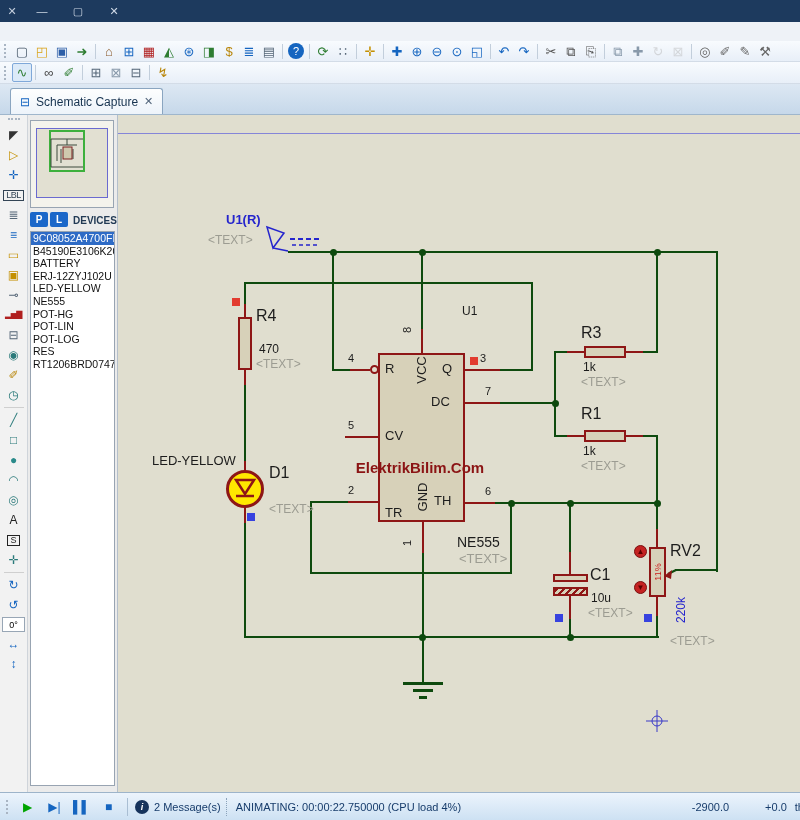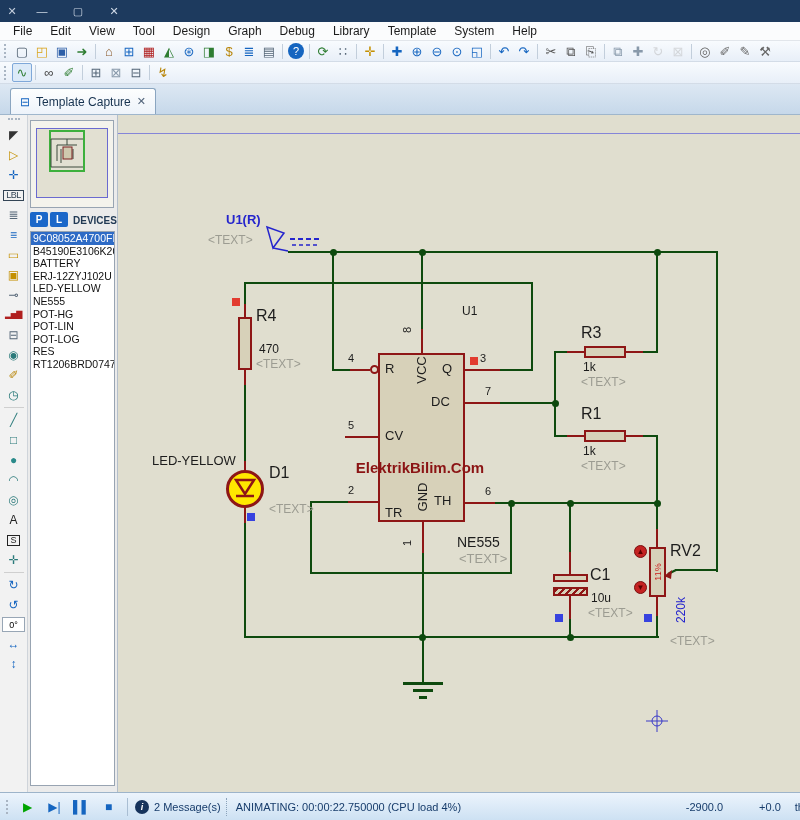--- a/index.html
+++ b/index.html
@@ -75,21 +75,21 @@
   .rvbtn{position:absolute;width:13px;height:13px;border-radius:50%;background:#c42222;color:#5c0000;font-size:8px;display:flex;align-items:center;justify-content:center;border:1px solid #7a0f0f}
 
   
   .statusbar{position:absolute;left:0;right:0;bottom:0;height:28px;background:linear-gradient(#ecf4fc,#cde1f3);border-top:1px solid #9db4ca;display:flex;align-items:center;font-size:11px;color:#173c6b;padding-left:4px}
   .sbtn{width:27px;text-align:center;font-size:12px;flex:none}
   .ssep{width:1px;height:18px;background:#a9bed3;margin:0 5px;flex:none}
   .info-badge{width:14px;height:14px;border-radius:50%;background:#16335c;color:#fff;font-size:9px;font-weight:bold;font-style:italic;display:flex;align-items:center;justify-content:center;margin:0 5px 0 2px;flex:none}
   .anim{margin-left:4px;white-space:nowrap}
   .coords{margin-left:auto;display:flex;align-items:flex-start;white-space:nowrap}
   .coords .cx{margin-right:36px}
-  .coords .cy{margin-right:14px}
+  .coords .cy{margin-right:8px}
   .coords .cu{margin-right:-4px}
 </style>
 </head>
 <body>
 
 <div class="app">
 
   <div class="titlebar">
     <span class="app-icon">✕</span>
     <span class="wbtns">
@@ -99,34 +99,20 @@
         </span>
         <span class="wbtn">
           <span>▢</span>
         </span>
         <span class="wbtn">
           <span>✕</span>
         </span>
       </span>
   </div>
 
-  <div class="menubar">
-
-  <span class="mitem">File</span>
-      <span class="mitem">Edit</span>
-      <span class="mitem">View</span>
-      <span class="mitem">Tool</span>
-      <span class="mitem">Design</span>
-      <span class="mitem">Graph</span>
-      <span class="mitem">Debug</span>
-      <span class="mitem">Library</span>
-      <span class="mitem">Template</span>
-      <span class="mitem">System</span>
-      <span class="mitem">Help</span>
-    </div>
 
   <div class="tb tb1">
 
     <span class="grip"></span>
   <span class="tbtn">
         <span class="g" style="color: rgb(68, 85, 102);">▢</span>
       </span>
       <span class="tbtn">
         <span class="g" style="color: rgb(217, 163, 26);">◰</span>
       </span>
@@ -265,21 +251,21 @@
       </span>
       <span class="tsep"></span>
       <span class="tbtn">
         <span class="g" style="color: rgb(184, 134, 11);">↯</span>
       </span>
     </div>
 
   <div class="tabbar">
     <div class="tab">
       <span class="tab-icon">⊟</span>
-      <span>Template Capture</span>
+      <span>Schematic Capture</span>
       <span class="tab-close">✕</span>
     </div>
   </div>
 
   <div class="main">
 
     <div class="modebar">
       <span class="mgrip"></span>
       <span style="display:contents">
         

